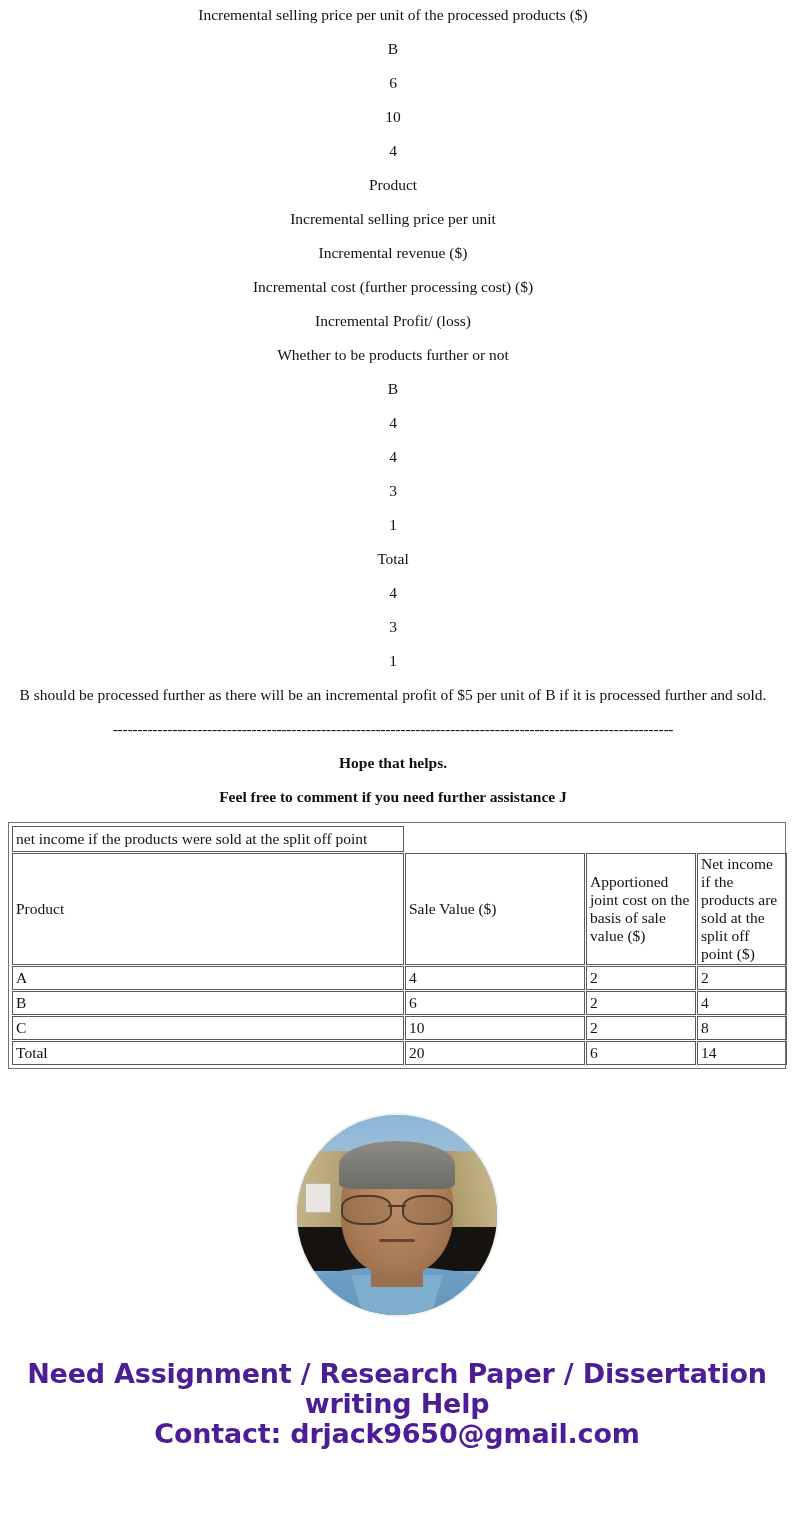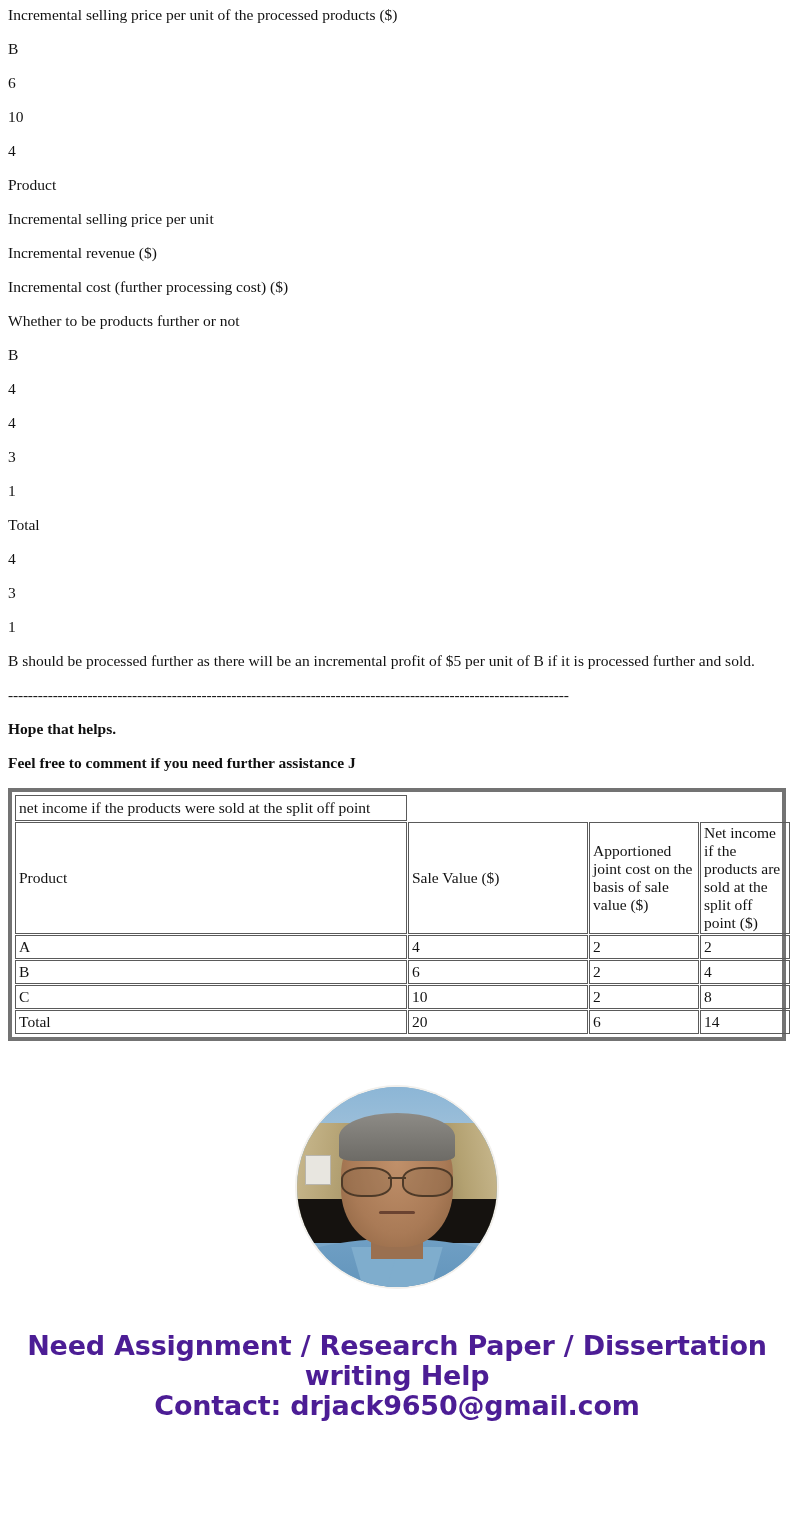--- a/index.html
+++ b/index.html
@@ -19,21 +19,22 @@
   .page {
     position: relative;
     width: 794px;
     min-height: 1523px;
     box-sizing: border-box;
     overflow: hidden;
   }
 
   
   .doc-body {
-    padding: 0 8px 0 8px;
+    padding: 0 8px 0 0;
+    text-align: center;
   }
   .para {
     font-size: 15.5px;
     line-height: 18px;
     margin: 0 0 16px 0;
     color: #111111;
     white-space: pre-wrap;
   }
   .para:first-child { margin-top: 6px; }
 
@@ -47,21 +48,21 @@
     margin: 0 0 16px 0;
     letter-spacing: -0.2px;
     color: #111111;
     white-space: nowrap;
     overflow: hidden;
   }
 
   
   .table-wrap {
     margin: 2px 8px 0 8px;
-    border: 4px solid #737373;
+    border: 1px solid #737373;
     padding: 2px;
     box-sizing: border-box;
     width: 778px;
   }
   table.data-table {
     border-collapse: separate;
     border-spacing: 1px;
     width: 100%;
     table-layout: fixed;
     font-size: 15.5px;
@@ -280,20 +281,21 @@
   <div class="doc-body">
     <p class="para">Incremental selling price per unit of the processed products ($)</p>
     <p class="para">B</p>
     <p class="para">6</p>
     <p class="para">10</p>
     <p class="para">4</p>
     <p class="para">Product</p>
     <p class="para">Incremental selling price per unit</p>
     <p class="para">Incremental revenue ($)</p>
     <p class="para">Incremental cost (further processing cost) ($)</p>
+    <p class="para">Incremental Profit/ (loss)</p>
     <p class="para">Whether to be products further or not</p>
     <p class="para">B</p>
     <p class="para">4</p>
     <p class="para">4</p>
     <p class="para">3</p>
     <p class="para">1</p>
     <p class="para">Total</p>
     <p class="para">4</p>
     <p class="para">3</p>
     <p class="para">1</p>

